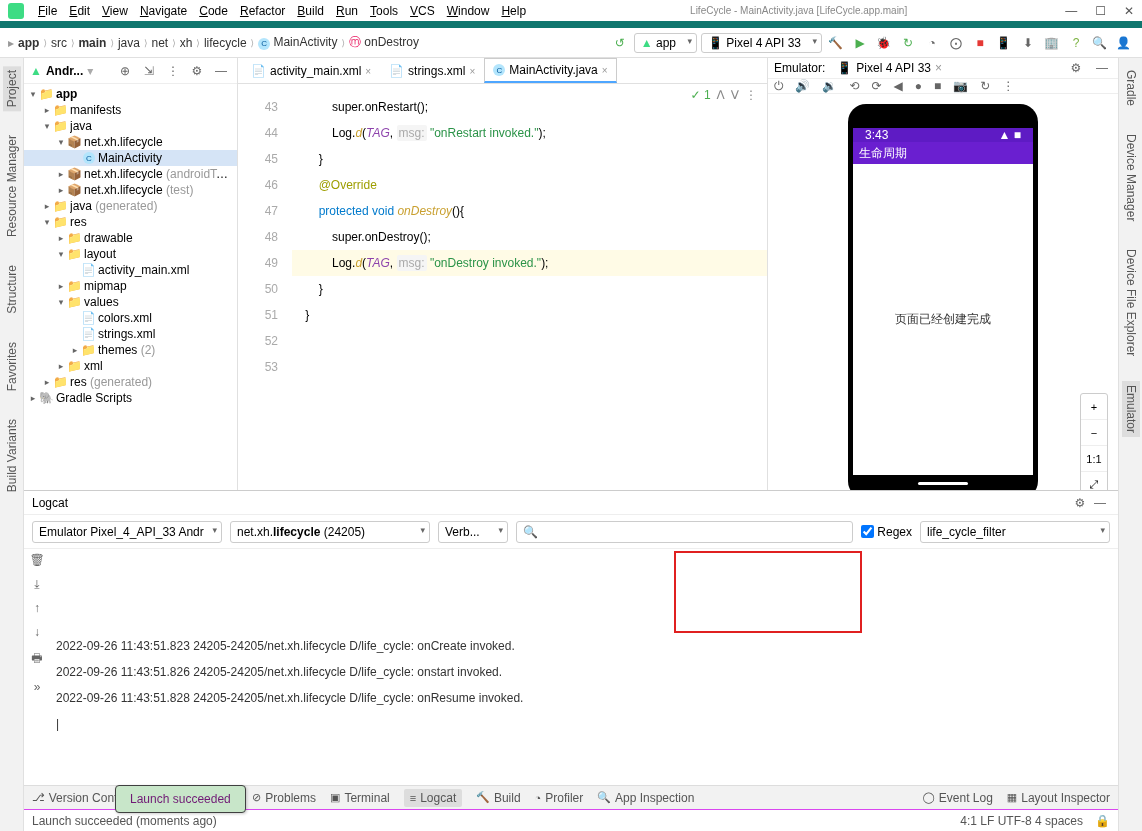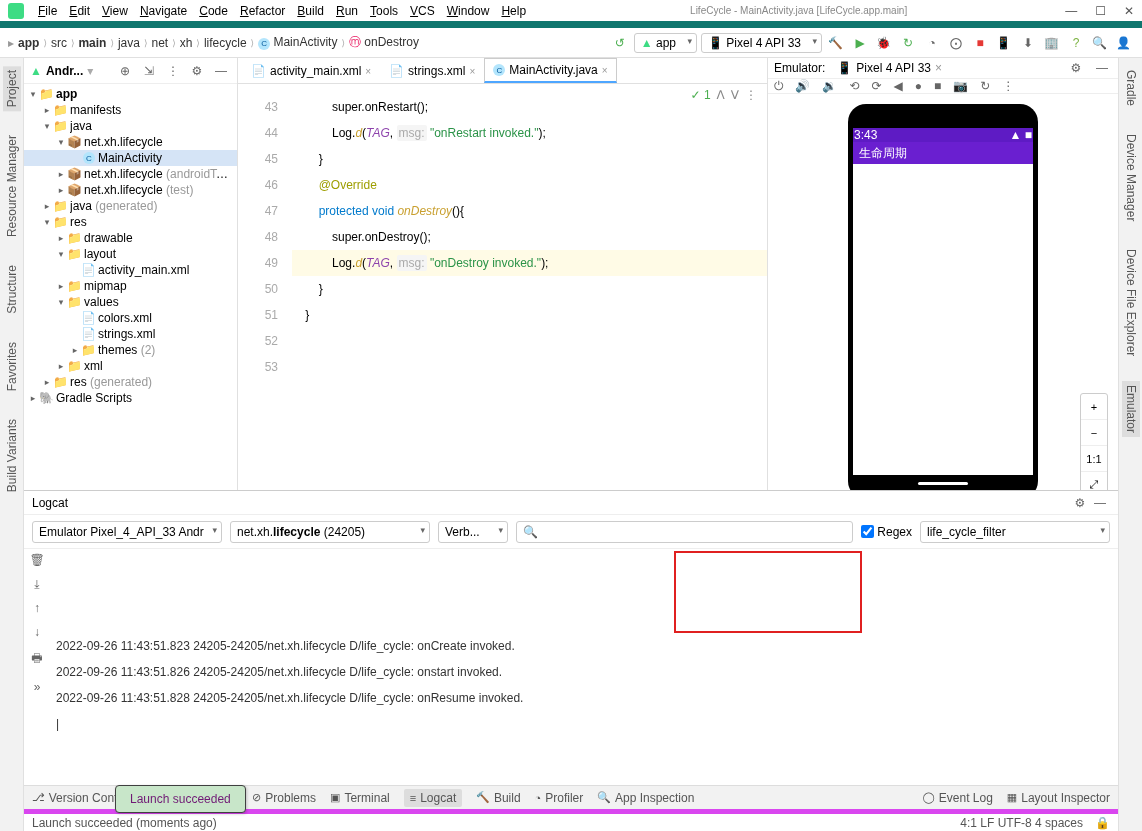--- a/index.html
+++ b/index.html
@@ -51,21 +51,21 @@
 .editor-status { position: absolute; top: 4px; right: 10px; display: flex; gap: 6px; color: #888; font-size: 11px; align-items: center; }
 .emulator-panel { width: 350px; background: #fff; display: flex; flex-direction: column; }
 .emu-header { height: 26px; display: flex; align-items: center; padding: 0 6px; gap: 6px; border-bottom: 1px solid #eee; }
 .emu-tab { display: flex; align-items: center; gap: 4px; padding: 2px 6px; }
 .emu-toolbar { height: 26px; display: flex; align-items: center; padding: 0 6px; gap: 12px; color: #666; border-bottom: 1px solid #eee; }
 .emu-screen { flex: 1; display: flex; justify-content: center; align-items: flex-start; padding: 10px; position: relative; }
 .device { width: 190px; height: 395px; background: #000; border-radius: 18px; padding: 8px 5px; display: flex; flex-direction: column; }
 .device-top { height: 16px; display: flex; justify-content: center; align-items: center; }
 .notch { width: 70px; height: 10px; background: #000; border-radius: 5px; position: relative; top: -3px; }
 .screen { flex: 1; background: #fff; display: flex; flex-direction: column; }
-.status-bar-d { height: 14px; background: #5e1bc4; color: #fff; font-size: 8px; display: flex; justify-content: space-between; padding: 0 1px; align-items: center; }
+.status-bar-d { height: 14px; background: #5e1bc4; color: #fff; font-size: 8px; display: flex; justify-content: space-between; padding: 0 12px; align-items: center; }
 .app-bar { height: 22px; background: #6a1fd0; color: #fff; font-size: 10px; display: flex; align-items: center; padding: 0 6px; }
 .screen-content { flex: 1; display: flex; align-items: center; justify-content: center; color: #333; font-size: 8px; }
 .nav-bar-d { height: 16px; background: #000; display: flex; justify-content: center; align-items: center; }
 .nav-pill { width: 50px; height: 3px; background: #fff; border-radius: 2px; }
 .zoom-widget { position: absolute; right: 10px; bottom: 10px; background: #fff; border: 1px solid #ccc; border-radius: 3px; display: flex; flex-direction: column; width: 28px; }
 .zoom-widget div { height: 26px; display: flex; align-items: center; justify-content: center; border-bottom: 1px solid #eee; font-size: 11px; cursor: pointer; }
 .logcat { height: 295px; background: #fff; border-top: 1px solid #ccc; display: flex; flex-direction: column; }
 .logcat-header { height: 24px; display: flex; align-items: center; padding: 0 8px; border-bottom: 1px solid #eee; }
 .logcat-controls { height: 34px; display: flex; align-items: center; padding: 4px 8px; gap: 8px; border-bottom: 1px solid #eee; }
 .lc-select { border: 1px solid #ccc; border-radius: 3px; padding: 3px 20px 3px 6px; background: #fff; position: relative; white-space: nowrap; overflow: hidden; }
@@ -73,21 +73,21 @@
 .lc-search { border: 1px solid #ccc; border-radius: 3px; padding: 3px 6px; flex: 1; display: flex; align-items: center; gap: 4px; color: #aaa; }
 .lc-check { display: flex; align-items: center; gap: 3px; }
 .logcat-body { flex: 1; display: flex; overflow: hidden; position: relative; }
 .logcat-side { width: 26px; display: flex; flex-direction: column; align-items: center; padding-top: 4px; gap: 10px; color: #666; }
 .log-lines { flex: 1; padding: 6px; font-family: "Consolas", monospace; font-size: 13px; line-height: 26px; white-space: pre; color: #333; }
 .red-box { border: 2px solid #e02020; position: absolute; left: 650px; top: 2px; width: 188px; height: 82px; pointer-events: none; }
 .toast { position: absolute; left: 115px; bottom: 18px; background: #c8e6c9; border: 1px solid #404040; border-radius: 4px; padding: 6px 14px; color: #701a75; box-shadow: 1px 1px 3px rgba(0,0,0,0.2); }
 .bottombar { height: 24px; display: flex; align-items: center; background: #f2f2f2; border-top: 1px solid #ddd; padding: 0 8px; gap: 14px; }
 .bottombar .btab { display: flex; align-items: center; gap: 4px; cursor: pointer; color: #555; font-size: 11px; }
 .bottombar .btab.active { background: #ddd; padding: 2px 6px; border-radius: 2px; }
-.statusbar { height: 22px; display: flex; align-items: center; background: #fff; border-top: 5px solid #d946ef; padding: 0 8px; font-size: 11px; color: #555; }
+.statusbar { height: 22px; display: flex; align-items: center; background: #fff; border-top: 1px solid #d946ef; padding: 0 8px; font-size: 11px; color: #555; }
 .folder-icon { color: #a68b5b; }
 .java-icon { width:12px; height:12px; border-radius:50%; background:#b3e5fc; display:inline-flex; align-items:center; justify-content:center; font-size:8px; color:#01579b; }
 .xml-icon { color: #e67e22; }
 .gradle-icon { color: #00897b; }
 </style>
 </head>
 <body>
 
 <div class="titlebar">
   <div class="icon"></div>
@@ -377,20 +377,23 @@
                 <div class="notch"></div>
               </div>
             <div class="screen">
               <div class="status-bar-d">
                   <span>3:43</span>
                   <span>▲ ■</span>
                 </div>
               <div class="app-bar">
                   <span>生命周期</span>
                 </div>
+              <div class="screen-content">
+                  <span>页面已经创建完成</span>
+                </div>
             </div>
             <div class="nav-bar-d">
                 <div class="nav-pill"></div>
               </div>
           </div>
           <div class="zoom-widget">
             <div>+</div>
             <div>−</div>
             <div>1:1</div>
             <div>⤢</div>

